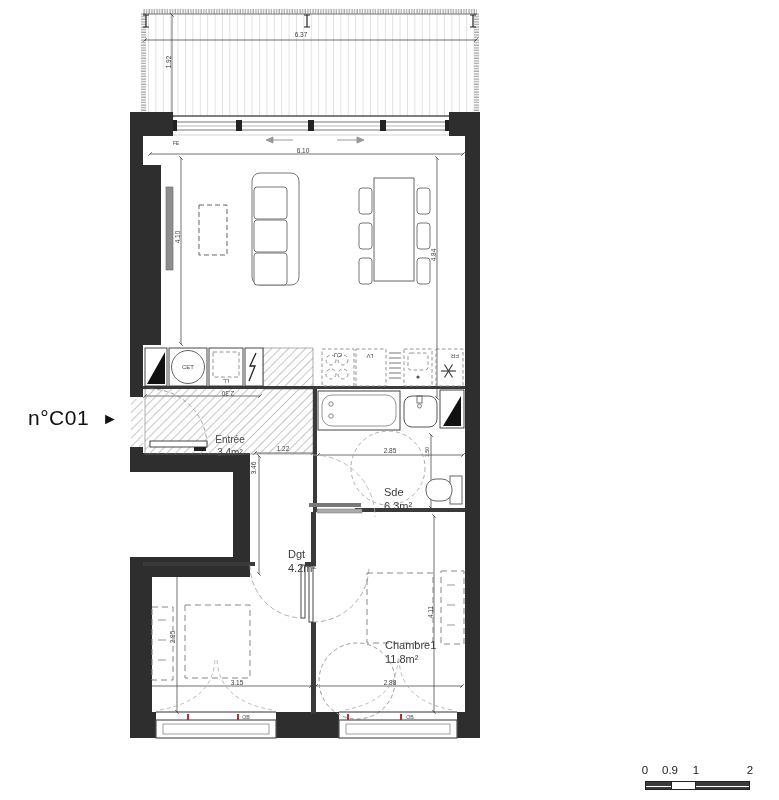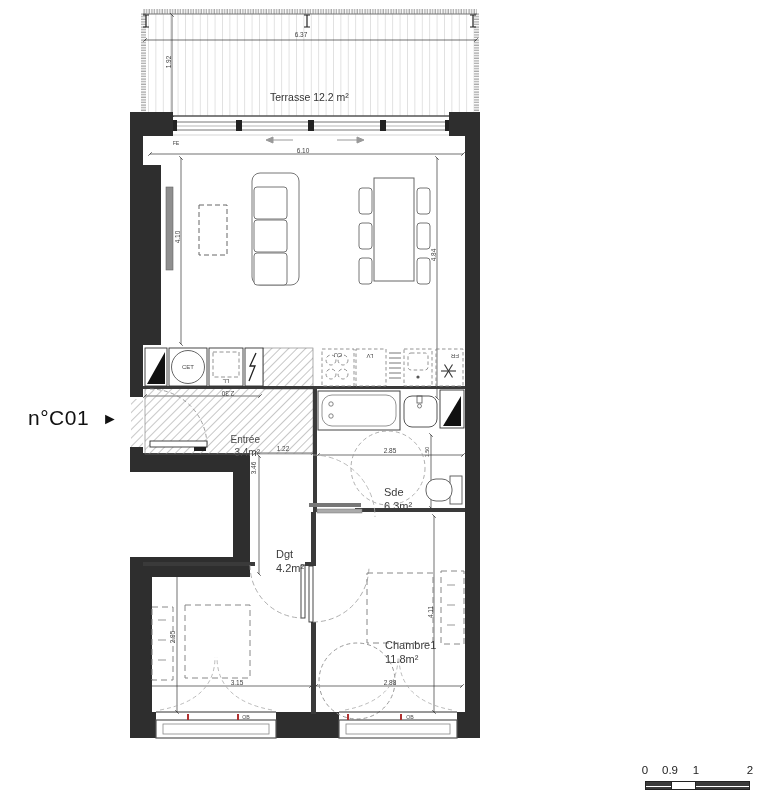--- a/index.html
+++ b/index.html
@@ -1,21 +1,21 @@
 <!DOCTYPE html>
 <html><head>
 <meta charset="utf-8">
 <style>
   html,body{margin:0;padding:0;background:#fff;}
   .canvas{position:relative;width:779px;height:800px;background:#fff;overflow:hidden;
           font-family:"Liberation Sans",sans-serif;}
   svg{position:absolute;left:0;top:0;}
   .lbl{position:absolute;color:#3b3b3b;font-size:11px;line-height:1.3;white-space:pre;}
   .lbl span{display:block;}
-  .lbl.center{text-align:right;}
+  .lbl.center{text-align:center;}
   .terr{font-size:10.5px;color:#333;}
   .dim{position:absolute;color:#3f3f3f;font-size:6.5px;transform:translate(-50%,-50%);white-space:nowrap;}
   .dim.v{transform:translate(-50%,-50%) rotate(-90deg);}
   .dim.flip{transform:translate(-50%,-50%) rotate(180deg);}
   .dim.small{font-size:5.5px;}
   .equip{position:absolute;color:#4a4a4a;font-size:6px;transform:translate(-50%,-50%);white-space:nowrap;}
   .equip.flip{transform:translate(-50%,-50%) rotate(180deg);}
   .equip.tiny{font-size:5.2px;}
   .unit{position:absolute;left:28px;top:406px;color:#111;display:flex;align-items:center;gap:13px;}
   .unit .txt{font-size:21px;letter-spacing:0.5px;text-align:right;}
@@ -243,30 +243,27 @@
     <rect x="163" y="724" width="106" height="10" fill="#fff" stroke="#888" stroke-width="0.8"></rect>
     <rect x="339" y="720" width="118" height="18" fill="#fff" stroke="#555" stroke-width="1.2"></rect>
     <rect x="346" y="724" width="104" height="10" fill="#fff" stroke="#888" stroke-width="0.8"></rect>
     <rect x="187" y="714" width="2" height="6" fill="#b03030"></rect>
     <rect x="237" y="714" width="2" height="6" fill="#b03030"></rect>
     <rect x="347" y="714" width="2" height="6" fill="#b03030"></rect>
     <rect x="400" y="714" width="2" height="6" fill="#b03030"></rect>
   </g>
 </svg>
 
-<div class="lbl terr" style="left:270px;top:64px">
-  <span>Terrasse 12.2 m²</span>
-</div>
 <div class="lbl center" style="left:200px;top:407px;width:60px;font-size:10px;color:#4a4a4a">
   <span>Entrée</span><span>3.4m²</span>
 </div>
 <div class="lbl" style="left:384px;top:456px">
   <span>Sde</span><span>6.3m²</span>
 </div>
-<div class="lbl" style="left:276px;top:518px">
+<div class="lbl" style="left:288px;top:518px">
   <span>Dgt</span><span>4.2m²</span>
 </div>
 <div class="lbl" style="left:385px;top:609px">
   <span>Chambre1</span><span>11.8m²</span>
 </div>
 
 <span class="dim" style="left:301px;top:34px">6.37</span>
 <span class="dim v" style="left:168px;top:62px">1.92</span>
 <span class="dim" style="left:303px;top:150px">6.10</span>
 <span class="dim v" style="left:177px;top:237px">4.10</span>

